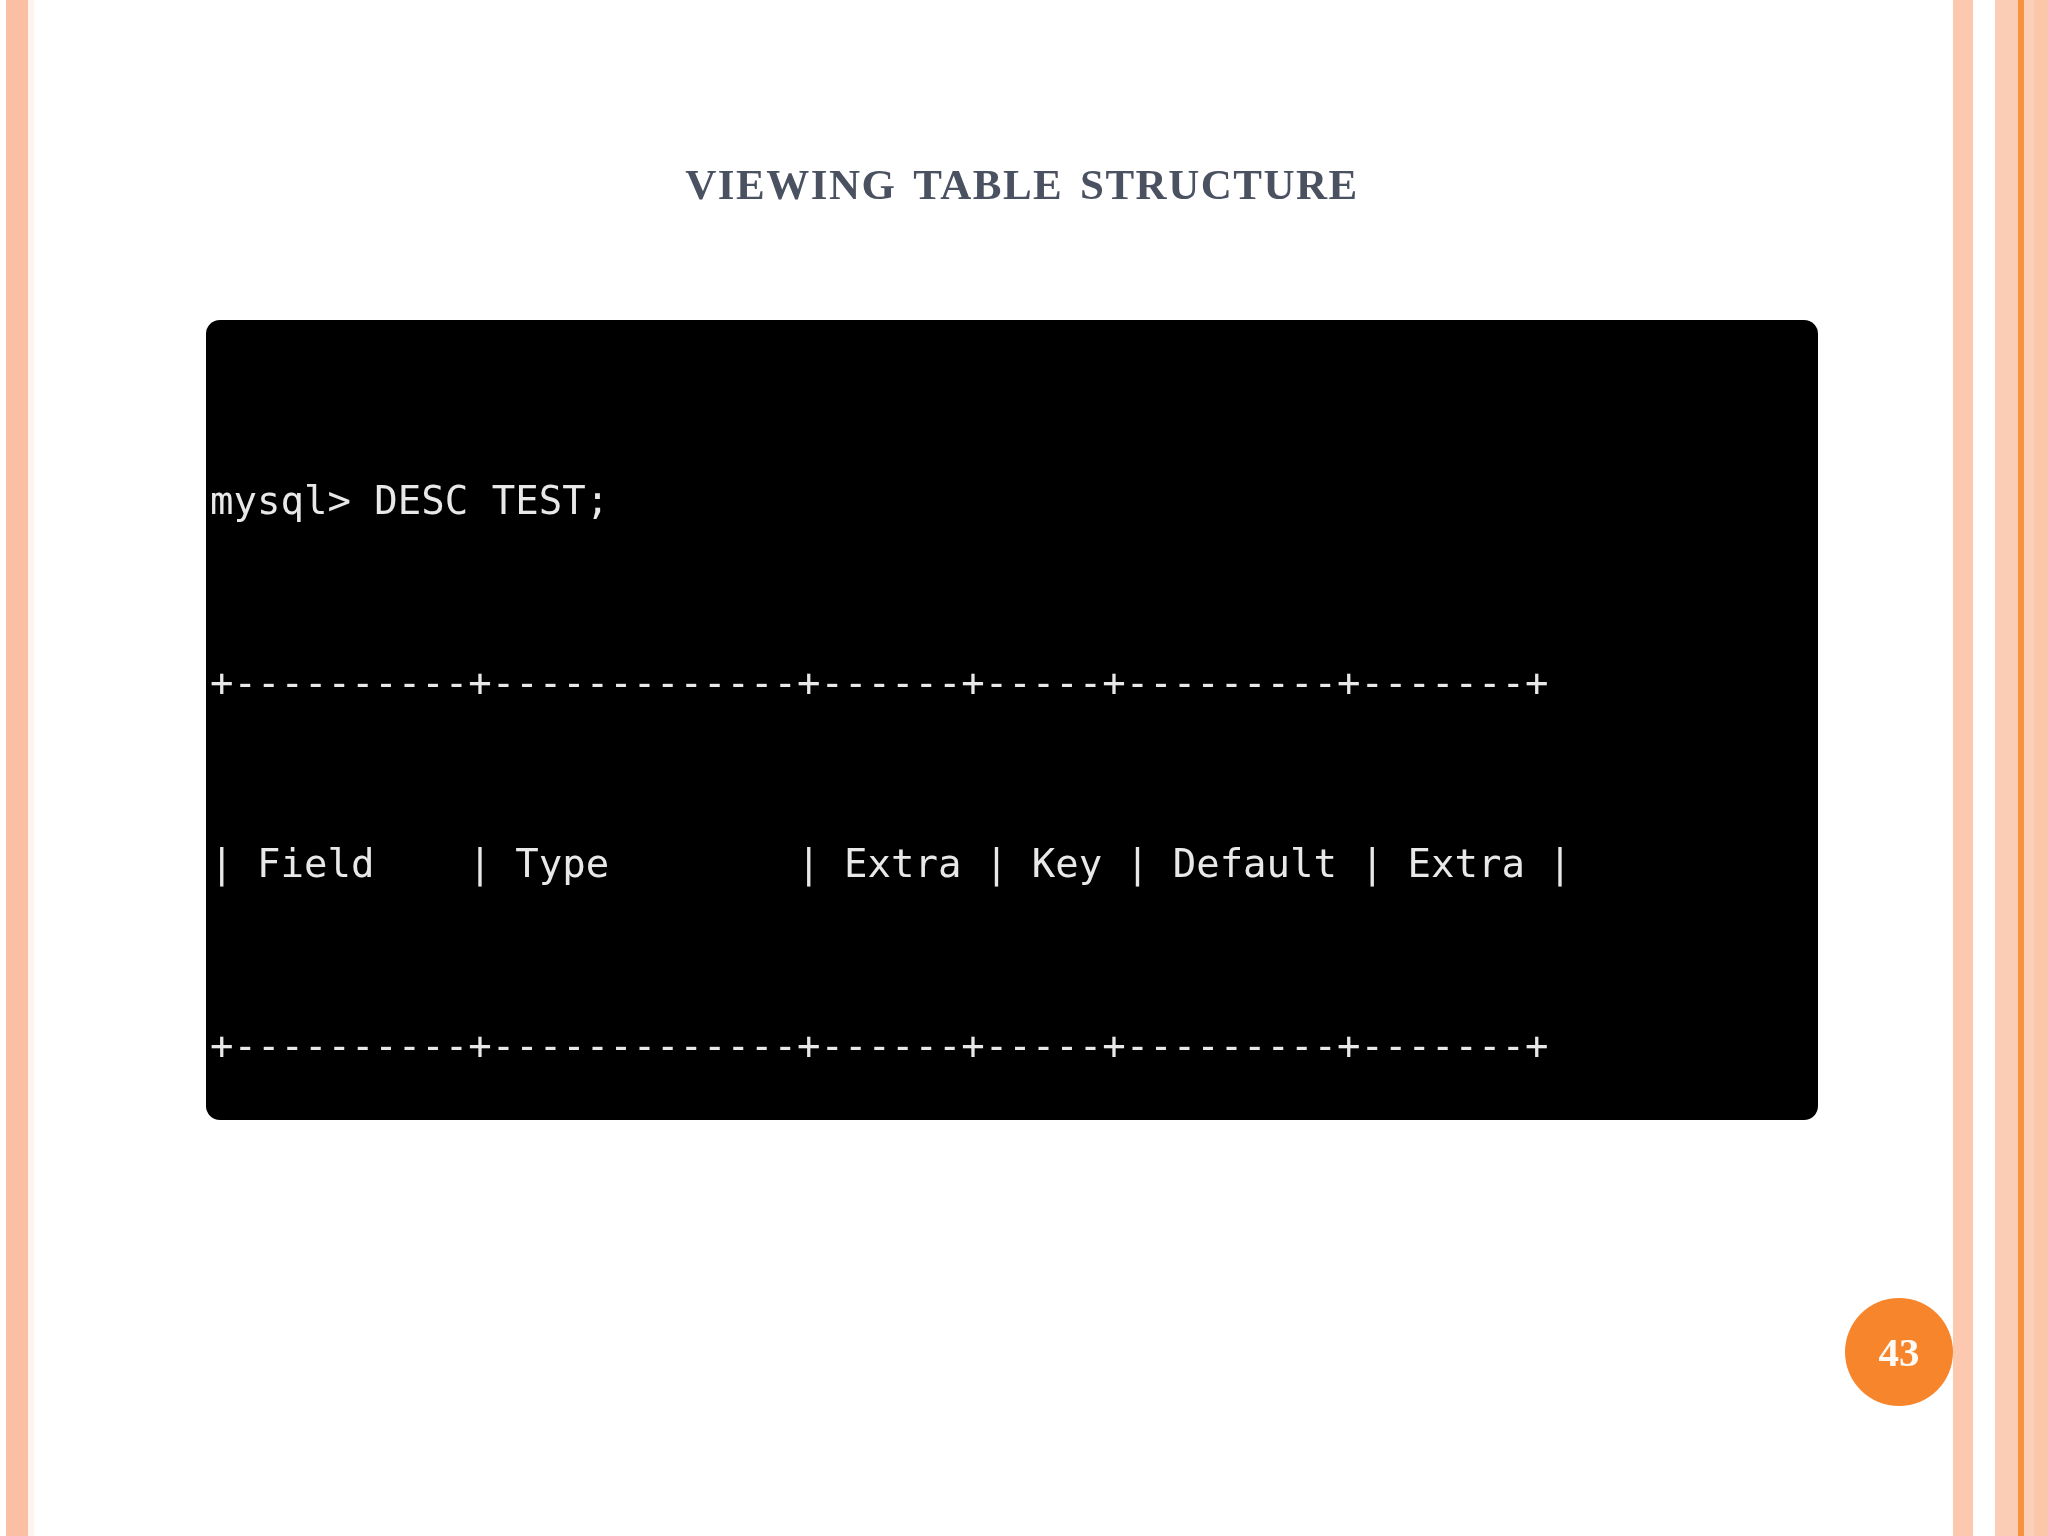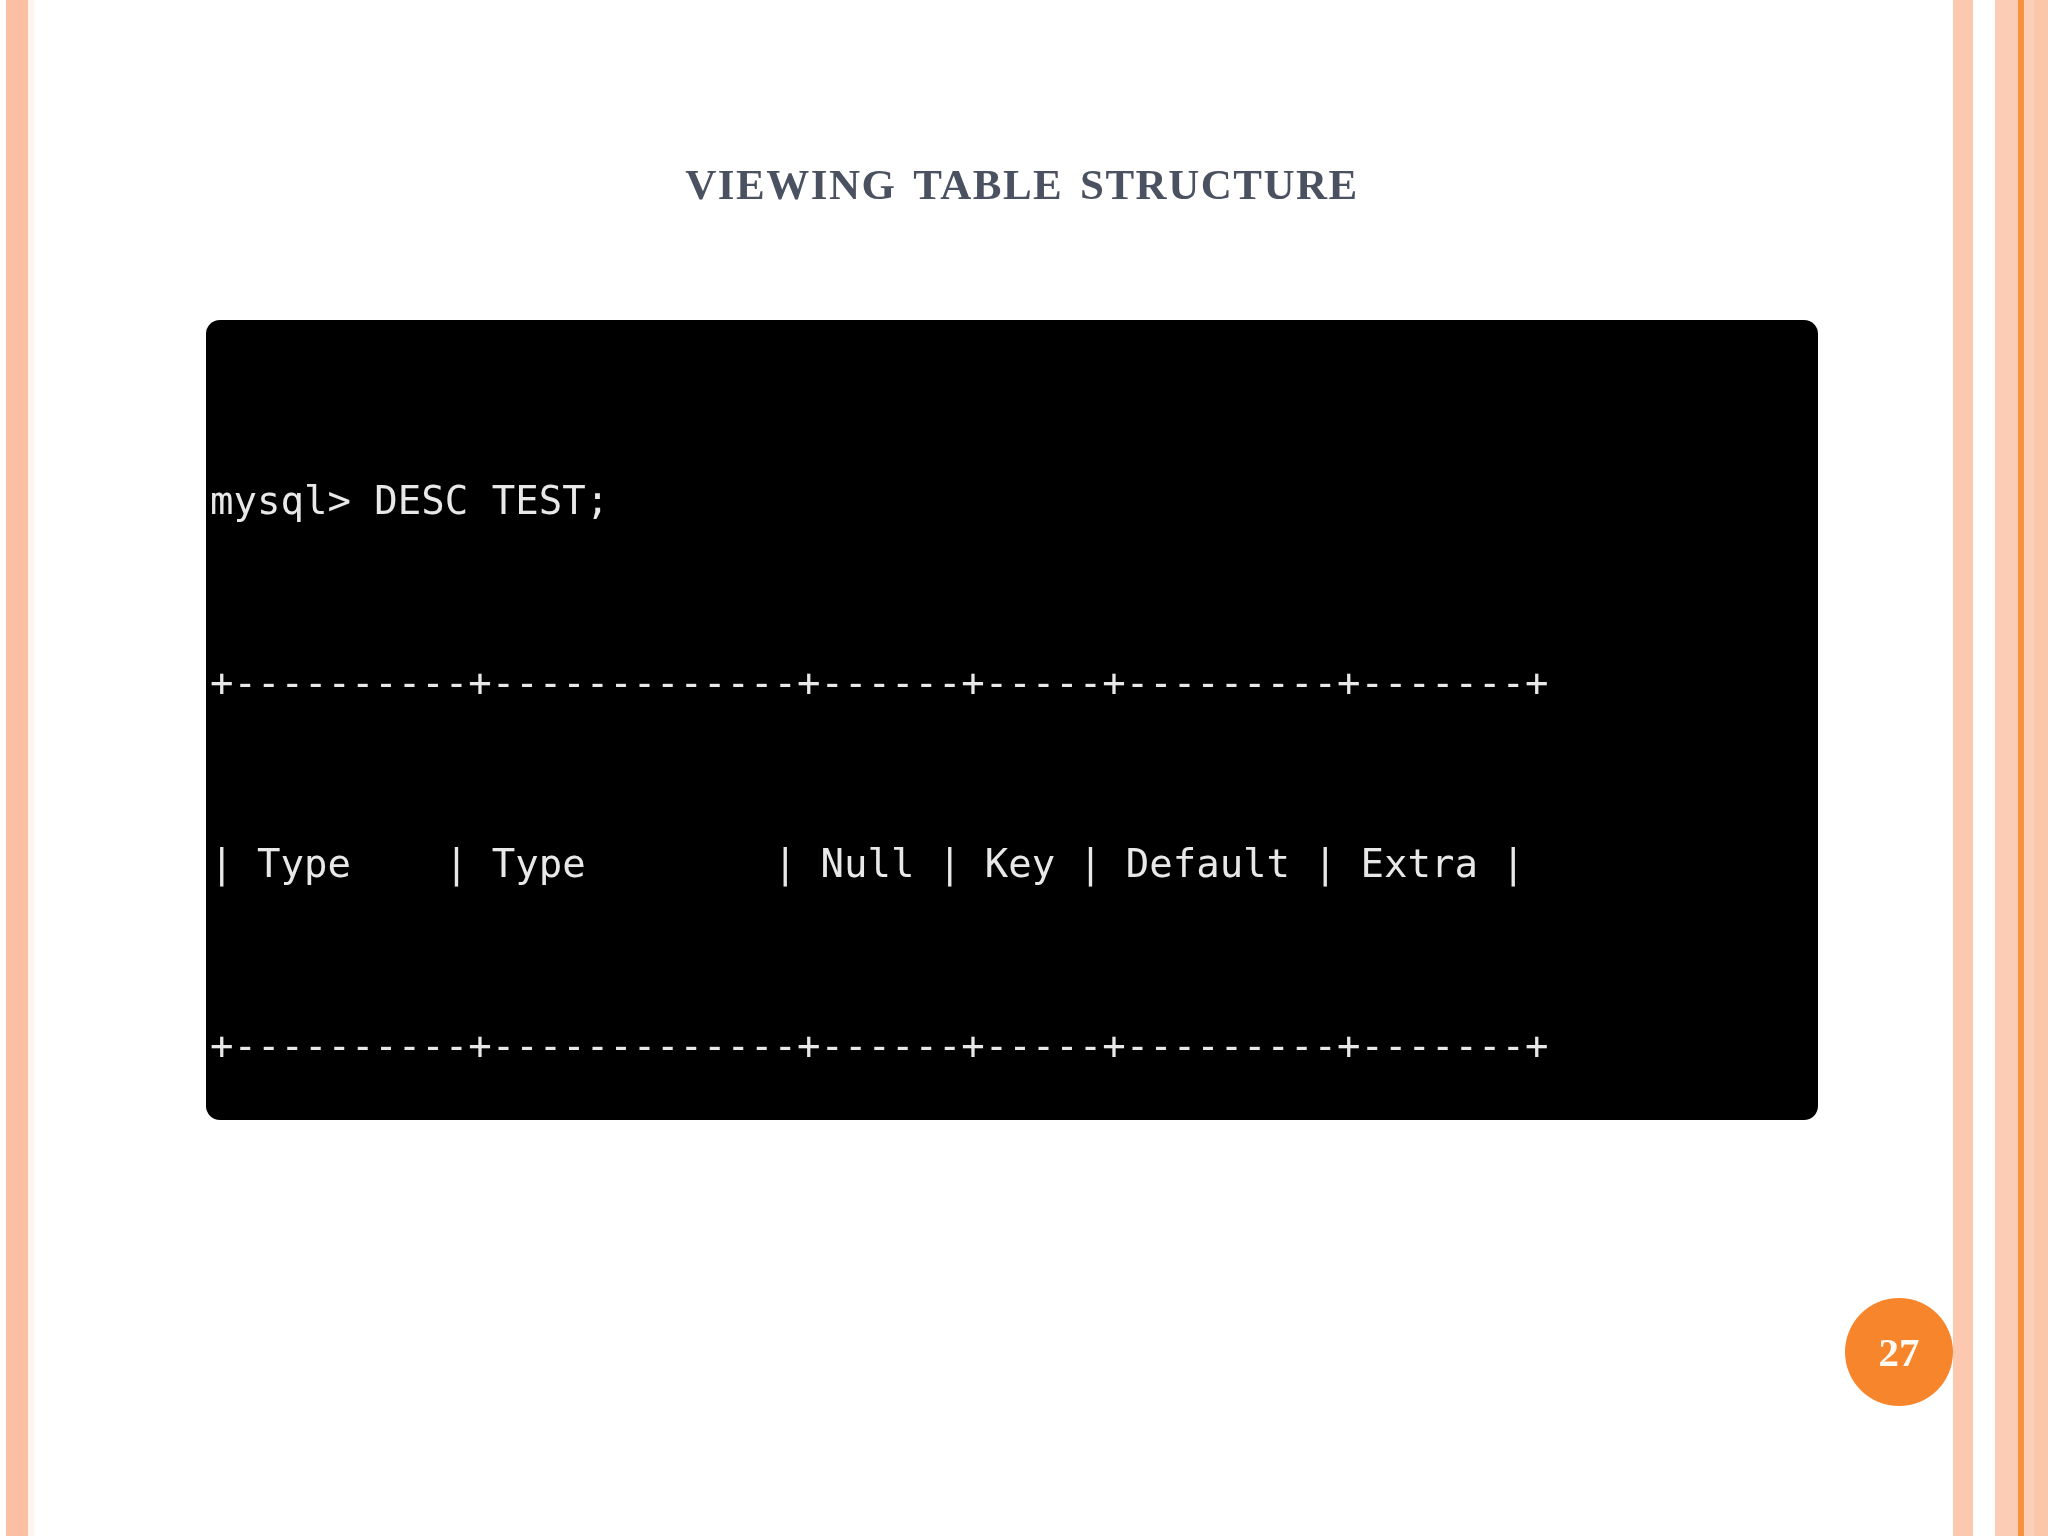--- a/index.html
+++ b/index.html
@@ -145,28 +145,28 @@
   <div class="stripe stripe-right-4"></div>
   <div class="stripe stripe-right-5"></div>
   <div class="stripe stripe-right-6"></div>
 
   <h1 class="title">Viewing Table Structure</h1>
 
   <div class="terminal">
     <div class="terminal-inner">
       <span class="term-line">mysql&gt; DESC TEST;</span>
       <span class="term-line">+----------+-------------+------+-----+---------+-------+</span>
-      <span class="term-line">| Type    | Type        | Null | Key | Default | Extra |</span>
+      <span class="term-line">| Field    | Type        | Extra | Key | Default | Extra |</span>
       <span class="term-line">+----------+-------------+------+-----+---------+-------+</span>
       
       
       
       
       
       
       
       
     </div>
   </div>
 
-  <div class="page-badge">27</div>
+  <div class="page-badge">43</div>
 
 </div>
 
 </body></html>

